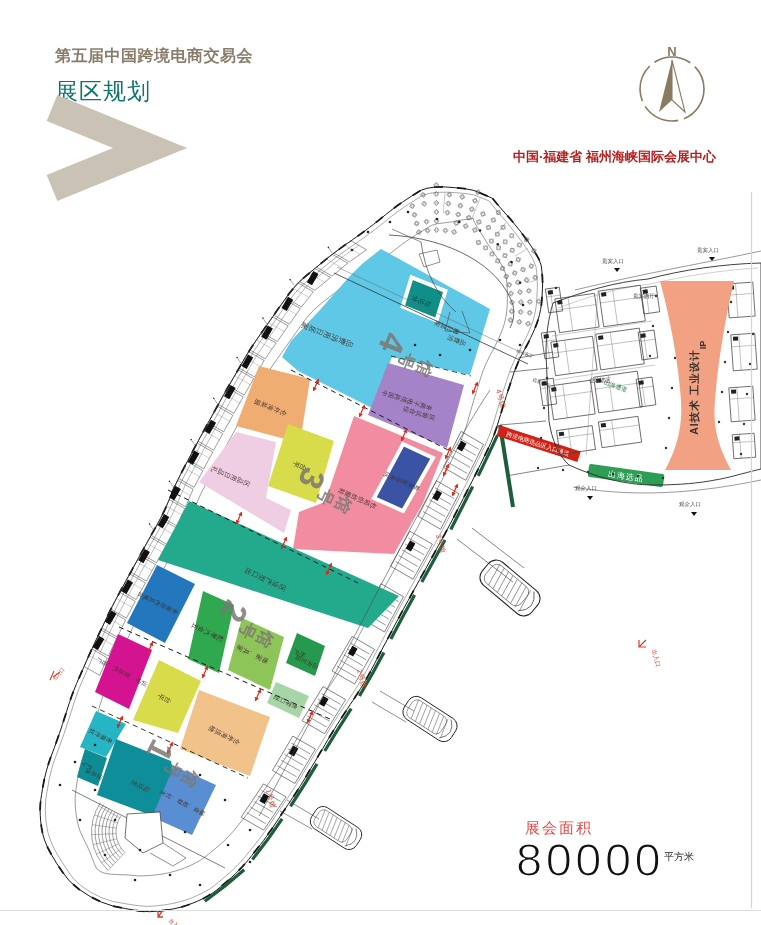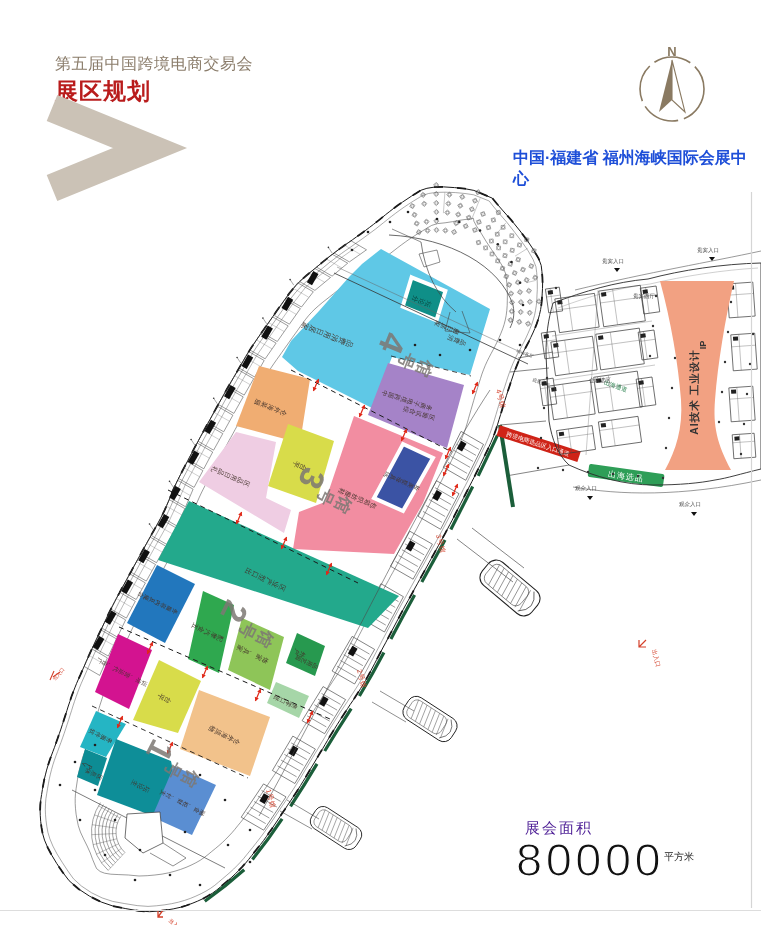--- a/index.html
+++ b/index.html
@@ -1,36 +1,36 @@
 <!DOCTYPE html>
 <html><head><meta charset="utf-8"><style>
 html,body{margin:0;padding:0;background:#fff;width:761px;height:925px;overflow:hidden}
 *{font-family:"Liberation Sans",sans-serif;box-sizing:border-box}
 .abs{position:absolute}
 </style></head>
 <body>
 
 <div class="abs" style="left:0;top:0;width:761px;height:925px;background:#fff"></div>
 
-<div class="abs" style="left:55px;top:54px;font-size:16px;color:#8a7c6a;letter-spacing:0.5px;font-weight:normal">第五届中国跨境电商交易会</div>
-
-<div class="abs" style="left:55px;top:76px;font-size:23px;color:#b91c1c;letter-spacing:1px;font-weight:bold">展区规划</div>
+<div class="abs" style="left:55px;top:46px;font-size:16px;color:#8a7c6a;letter-spacing:0.5px;font-weight:bold">第五届中国跨境电商交易会</div>
+
+<div class="abs" style="left:55px;top:76px;font-size:23px;color:#0f766e;letter-spacing:1px;font-weight:normal">展区规划</div>
 
 <svg class="abs" style="left:0;top:0" width="200" height="230">
     <polyline points="52,108 150,148 52,188" fill="none" stroke="#cbc2b6" stroke-width="28"></polyline>
   </svg>
 
 <svg class="abs" style="left:622px;top:38px" width="110" height="110">
 <circle cx="50" cy="51" r="32" fill="none" stroke="#8a7a62" stroke-width="1.6" stroke-dasharray="38 6 38 6 38 6 38 6"></circle>
 <polygon points="50,22 37,74 50,62" fill="#8a7a62"></polygon>
 <polygon points="50,22 63,74 50,62" fill="none" stroke="#8a7a62" stroke-width="1.1"></polygon>
 <text x="50" y="18" font-size="13" font-weight="bold" fill="#8a7a62" text-anchor="middle">N</text>
 </svg>
 
-<div class="abs" style="left:513px;top:148px;font-size:16px;color:#1d4ed8;font-weight:bold">中国·福建省 福州海峡国际会展中心</div>
+<div class="abs" style="left:513px;top:148px;font-size:13px;color:#b91c1c;font-weight:bold">中国·福建省 福州海峡国际会展中心</div>
 
 <svg class="abs" style="left:0;top:0" width="761" height="925" viewBox="0 0 761 925">
 <path d="M492.4,198.2 L496.7,203.5 L503.1,210.9 L511.5,220.4 L520.1,231.0 L527.5,240.8 L533.6,249.9 L538.5,258.3 L541.2,265.4 L541.9,271.4 L542.4,277.2 L542.6,282.9 L542.5,288.4 L542.2,293.9 L541.9,299.3 L541.4,304.5 L540.6,309.6 L539.5,314.6 L538.2,319.4 L536.6,324.1 L534.8,328.6 L532.9,333.0 L530.8,337.4 L528.7,341.8 L526.5,346.0 L524.2,350.3 L521.9,354.5 L519.7,358.8 L517.7,363.3 L515.9,367.8 L514.1,372.3 L512.6,377.0 L511.0,381.7 L509.5,386.3 L507.9,391.0 L506.4,395.7 L504.9,400.4 L503.4,405.1 L502.0,409.9 L500.6,414.6 L499.1,419.4 L497.7,424.1 L496.2,428.8 L494.6,433.4 L492.8,438.0 L490.9,442.5 L488.9,446.9 L486.8,451.3 L484.7,455.6 L482.6,460.0 L480.5,464.3 L478.4,468.6 L476.2,473.0 L474.1,477.3 L471.9,481.6 L469.7,485.9 L467.5,490.2 L465.3,494.5 L463.1,498.8 L460.9,503.1 L458.7,507.4 L456.5,511.7 L454.3,516.0 L452.1,520.3 L449.8,524.6 L447.6,528.8 L445.3,533.1 L443.0,537.3 L440.7,541.6 L438.3,545.8 L436.0,550.0 L433.7,554.2 L431.3,558.5 L429.0,562.7 L426.7,566.9 L424.4,571.1 L422.0,575.4 L419.7,579.6 L417.4,583.8 L415.0,588.0 L412.7,592.3 L410.4,596.5 L408.1,600.7 L405.7,604.9 L403.4,609.2 L401.1,613.4 L398.9,617.6 L396.6,621.8 L394.4,626.0 L392.2,630.2 L390.0,634.4 L387.8,638.6 L385.6,642.8 L383.3,647.0 L381.1,651.2 L378.9,655.4 L376.7,659.6 L374.5,663.8 L372.3,668.0 L370.1,672.2 L367.8,676.4 L365.5,680.5 L363.1,684.6 L360.6,688.6 L358.1,692.6 L355.5,696.6 L352.9,700.6 L350.2,704.5 L347.6,708.5 L345.0,712.5 L342.4,716.4 L339.8,720.4 L337.3,724.4 L334.8,728.4 L332.3,732.5 L329.8,736.5 L327.4,740.6 L325.0,744.7 L322.6,748.8 L320.1,752.8 L317.7,756.9 L315.3,761.0 L312.8,765.1 L310.4,769.1 L308.0,773.2 L305.6,777.3 L303.1,781.3 L300.6,785.4 L298.1,789.4 L295.5,793.4 L292.9,797.3 L290.3,801.3 L287.6,805.2 L285.0,809.2 L282.3,813.1 L279.7,817.1 L277.1,821.0 L274.4,825.0 L271.8,828.9 L269.0,832.8 L266.3,836.7 L263.5,840.6 L260.6,844.4 L257.6,848.1 L254.6,851.9 L251.7,855.6 L248.7,859.4 L245.6,863.1 L242.4,866.7 L239.0,870.2 L235.5,873.7 L231.9,877.1 L228.1,880.4 L224.3,883.6 L220.5,886.9 L216.6,890.1 L212.4,893.2 L207.8,896.0 L202.9,898.7 L197.7,901.1 L192.1,903.4 L186.3,905.5 L180.0,907.4 L173.2,908.9 L165.9,910.1 L158.0,911.1 L149.6,911.7 L138.8,910.9 L125.2,908.5 L113.1,906.1 L101.2,902.0 L89.6,896.2 L78.3,888.8 L69.1,880.7 L63.0,872.7 L56.8,863.6 L51.7,855.1 L47.6,847.3 L44.5,840.1 L42.6,833.5 L41.5,827.4 L40.7,821.5 L40.3,815.7 L40.1,810.2 L40.3,804.8 L40.8,799.6 L41.6,794.6 L42.4,789.6 L43.3,784.6 L44.2,779.7 L45.4,774.9 L46.6,770.1 L48.0,765.4 L49.5,760.8 L51.1,756.3 L52.8,751.8 L54.5,747.3 L56.1,742.8 L57.7,738.2 L59.3,733.7 L60.9,729.1 L62.4,724.5 L63.9,719.9 L65.4,715.3 L66.9,710.6 L68.3,706.0 L69.9,701.4 L71.4,696.8 L73.1,692.3 L74.8,687.9 L76.6,683.4 L78.5,679.0 L80.5,674.7 L82.4,670.3 L84.3,666.0 L86.2,661.6 L88.2,657.2 L90.1,652.9 L92.1,648.6 L94.1,644.2 L96.1,639.9 L98.2,635.6 L100.2,631.4 L102.3,627.1 L104.3,622.8 L106.4,618.5 L108.4,614.2 L110.5,609.9 L112.6,605.7 L114.8,601.4 L117.0,597.2 L119.3,593.1 L121.5,588.9 L123.8,584.8 L126.1,580.6 L128.4,576.4 L130.7,572.3 L132.9,568.1 L135.2,564.0 L137.5,559.8 L139.8,555.7 L142.1,551.5 L144.4,547.4 L146.7,543.2 L149.0,539.1 L151.3,534.9 L153.7,530.8 L156.0,526.7 L158.3,522.5 L160.5,518.3 L162.7,514.1 L164.8,509.8 L166.7,505.5 L168.6,501.1 L170.4,496.7 L172.2,492.2 L174.1,487.8 L176.1,483.5 L178.2,479.1 L180.4,474.8 L182.6,470.5 L184.8,466.3 L187.1,462.0 L189.3,457.7 L191.6,453.4 L193.8,449.2 L196.1,444.9 L198.4,440.7 L200.7,436.4 L203.0,432.2 L205.3,428.0 L207.6,423.7 L210.0,419.5 L212.3,415.3 L214.6,411.1 L217.0,406.8 L219.3,402.6 L221.7,398.4 L224.0,394.2 L226.4,390.0 L228.8,385.8 L231.2,381.7 L233.6,377.5 L236.1,373.3 L238.5,369.1 L240.9,364.9 L243.3,360.8 L245.7,356.6 L248.3,352.5 L250.8,348.4 L253.5,344.4 L256.2,340.4 L258.9,336.4 L261.7,332.4 L264.5,328.4 L267.3,324.5 L270.1,320.5 L272.8,316.6 L275.6,312.6 L278.4,308.6 L281.2,304.7 L284.0,300.7 L286.8,296.8 L289.7,292.9 L292.8,289.1 L296.0,285.4 L299.5,281.8 L303.2,278.4 L307.0,275.0 L311.0,271.7 L314.9,268.5 L318.9,265.2 L322.9,261.9 L326.9,258.6 L331.0,255.4 L335.1,252.3 L339.3,249.1 L343.6,246.0 L347.9,243.0 L352.3,239.9 L356.6,236.8 L361.0,233.8 L365.2,230.7 L369.4,227.5 L373.6,224.3 L377.7,221.1 L381.7,217.9 L385.7,214.6 L389.8,211.4 L393.9,208.2 L398.2,205.1 L402.5,202.1 L407.0,199.1 L411.5,196.1 L416.2,193.2 L420.8,190.3 L426.9,188.3 L434.5,187.1 L443.8,186.9 L454.6,187.6 L464.7,188.7 L473.9,190.4 Z" fill="none" stroke="#1a1a1a" stroke-width="1.8" stroke-linecap="butt" stroke-dasharray="9 14"></path>
 <path d="M492.4,198.2 L496.7,203.5 L503.1,210.9 L511.5,220.4 L520.1,231.0 L527.5,240.8 L533.6,249.9 L538.5,258.3 L541.2,265.4 L541.9,271.4 L542.4,277.2 L542.6,282.9 L542.5,288.4 L542.2,293.9 L541.9,299.3 L541.4,304.5 L540.6,309.6 L539.5,314.6 L538.2,319.4 L536.6,324.1 L534.8,328.6 L532.9,333.0 L530.8,337.4 L528.7,341.8 L526.5,346.0 L524.2,350.3 L521.9,354.5 L519.7,358.8 L517.7,363.3 L515.9,367.8 L514.1,372.3 L512.6,377.0 L511.0,381.7 L509.5,386.3 L507.9,391.0 L506.4,395.7 L504.9,400.4 L503.4,405.1 L502.0,409.9 L500.6,414.6 L499.1,419.4 L497.7,424.1 L496.2,428.8 L494.6,433.4 L492.8,438.0 L490.9,442.5 L488.9,446.9 L486.8,451.3 L484.7,455.6 L482.6,460.0 L480.5,464.3 L478.4,468.6 L476.2,473.0 L474.1,477.3 L471.9,481.6 L469.7,485.9 L467.5,490.2 L465.3,494.5 L463.1,498.8 L460.9,503.1 L458.7,507.4 L456.5,511.7 L454.3,516.0 L452.1,520.3 L449.8,524.6 L447.6,528.8 L445.3,533.1 L443.0,537.3 L440.7,541.6 L438.3,545.8 L436.0,550.0 L433.7,554.2 L431.3,558.5 L429.0,562.7 L426.7,566.9 L424.4,571.1 L422.0,575.4 L419.7,579.6 L417.4,583.8 L415.0,588.0 L412.7,592.3 L410.4,596.5 L408.1,600.7 L405.7,604.9 L403.4,609.2 L401.1,613.4 L398.9,617.6 L396.6,621.8 L394.4,626.0 L392.2,630.2 L390.0,634.4 L387.8,638.6 L385.6,642.8 L383.3,647.0 L381.1,651.2 L378.9,655.4 L376.7,659.6 L374.5,663.8 L372.3,668.0 L370.1,672.2 L367.8,676.4 L365.5,680.5 L363.1,684.6 L360.6,688.6 L358.1,692.6 L355.5,696.6 L352.9,700.6 L350.2,704.5 L347.6,708.5 L345.0,712.5 L342.4,716.4 L339.8,720.4 L337.3,724.4 L334.8,728.4 L332.3,732.5 L329.8,736.5 L327.4,740.6 L325.0,744.7 L322.6,748.8 L320.1,752.8 L317.7,756.9 L315.3,761.0 L312.8,765.1 L310.4,769.1 L308.0,773.2 L305.6,777.3 L303.1,781.3 L300.6,785.4 L298.1,789.4 L295.5,793.4 L292.9,797.3 L290.3,801.3 L287.6,805.2 L285.0,809.2 L282.3,813.1 L279.7,817.1 L277.1,821.0 L274.4,825.0 L271.8,828.9 L269.0,832.8 L266.3,836.7 L263.5,840.6 L260.6,844.4 L257.6,848.1 L254.6,851.9 L251.7,855.6 L248.7,859.4 L245.6,863.1 L242.4,866.7 L239.0,870.2 L235.5,873.7 L231.9,877.1 L228.1,880.4 L224.3,883.6 L220.5,886.9 L216.6,890.1 L212.4,893.2 L207.8,896.0 L202.9,898.7 L197.7,901.1 L192.1,903.4 L186.3,905.5 L180.0,907.4 L173.2,908.9 L165.9,910.1 L158.0,911.1 L149.6,911.7 L138.8,910.9 L125.2,908.5 L113.1,906.1 L101.2,902.0 L89.6,896.2 L78.3,888.8 L69.1,880.7 L63.0,872.7 L56.8,863.6 L51.7,855.1 L47.6,847.3 L44.5,840.1 L42.6,833.5 L41.5,827.4 L40.7,821.5 L40.3,815.7 L40.1,810.2 L40.3,804.8 L40.8,799.6 L41.6,794.6 L42.4,789.6 L43.3,784.6 L44.2,779.7 L45.4,774.9 L46.6,770.1 L48.0,765.4 L49.5,760.8 L51.1,756.3 L52.8,751.8 L54.5,747.3 L56.1,742.8 L57.7,738.2 L59.3,733.7 L60.9,729.1 L62.4,724.5 L63.9,719.9 L65.4,715.3 L66.9,710.6 L68.3,706.0 L69.9,701.4 L71.4,696.8 L73.1,692.3 L74.8,687.9 L76.6,683.4 L78.5,679.0 L80.5,674.7 L82.4,670.3 L84.3,666.0 L86.2,661.6 L88.2,657.2 L90.1,652.9 L92.1,648.6 L94.1,644.2 L96.1,639.9 L98.2,635.6 L100.2,631.4 L102.3,627.1 L104.3,622.8 L106.4,618.5 L108.4,614.2 L110.5,609.9 L112.6,605.7 L114.8,601.4 L117.0,597.2 L119.3,593.1 L121.5,588.9 L123.8,584.8 L126.1,580.6 L128.4,576.4 L130.7,572.3 L132.9,568.1 L135.2,564.0 L137.5,559.8 L139.8,555.7 L142.1,551.5 L144.4,547.4 L146.7,543.2 L149.0,539.1 L151.3,534.9 L153.7,530.8 L156.0,526.7 L158.3,522.5 L160.5,518.3 L162.7,514.1 L164.8,509.8 L166.7,505.5 L168.6,501.1 L170.4,496.7 L172.2,492.2 L174.1,487.8 L176.1,483.5 L178.2,479.1 L180.4,474.8 L182.6,470.5 L184.8,466.3 L187.1,462.0 L189.3,457.7 L191.6,453.4 L193.8,449.2 L196.1,444.9 L198.4,440.7 L200.7,436.4 L203.0,432.2 L205.3,428.0 L207.6,423.7 L210.0,419.5 L212.3,415.3 L214.6,411.1 L217.0,406.8 L219.3,402.6 L221.7,398.4 L224.0,394.2 L226.4,390.0 L228.8,385.8 L231.2,381.7 L233.6,377.5 L236.1,373.3 L238.5,369.1 L240.9,364.9 L243.3,360.8 L245.7,356.6 L248.3,352.5 L250.8,348.4 L253.5,344.4 L256.2,340.4 L258.9,336.4 L261.7,332.4 L264.5,328.4 L267.3,324.5 L270.1,320.5 L272.8,316.6 L275.6,312.6 L278.4,308.6 L281.2,304.7 L284.0,300.7 L286.8,296.8 L289.7,292.9 L292.8,289.1 L296.0,285.4 L299.5,281.8 L303.2,278.4 L307.0,275.0 L311.0,271.7 L314.9,268.5 L318.9,265.2 L322.9,261.9 L326.9,258.6 L331.0,255.4 L335.1,252.3 L339.3,249.1 L343.6,246.0 L347.9,243.0 L352.3,239.9 L356.6,236.8 L361.0,233.8 L365.2,230.7 L369.4,227.5 L373.6,224.3 L377.7,221.1 L381.7,217.9 L385.7,214.6 L389.8,211.4 L393.9,208.2 L398.2,205.1 L402.5,202.1 L407.0,199.1 L411.5,196.1 L416.2,193.2 L420.8,190.3 L426.9,188.3 L434.5,187.1 L443.8,186.9 L454.6,187.6 L464.7,188.7 L473.9,190.4 Z" fill="none" stroke="#1a1a1a" stroke-width="1.0" stroke-linecap="butt"></path>
 <path d="M489.2,201.0 L493.0,206.0 L498.8,213.0 L506.7,222.1 L514.7,232.3 L522.1,242.1 L528.3,251.1 L533.1,259.5 L535.9,266.6 L536.7,272.5 L537.1,278.3 L537.3,283.9 L537.3,289.4 L537.0,294.8 L536.8,300.2 L536.3,305.4 L535.5,310.5 L534.5,315.4 L533.2,320.1 L531.6,324.8 L529.8,329.2 L527.9,333.6 L525.9,338.0 L523.8,342.3 L521.6,346.5 L519.3,350.7 L517.0,354.9 L514.9,359.2 L512.9,363.6 L511.1,368.1 L509.4,372.6 L507.8,377.2 L506.3,381.8 L504.8,386.5 L503.2,391.1 L501.8,395.8 L500.3,400.4 L498.8,405.1 L497.4,409.8 L496.0,414.5 L494.6,419.2 L493.2,423.9 L491.7,428.6 L490.1,433.2 L488.4,437.7 L486.5,442.1 L484.6,446.5 L482.5,450.8 L480.4,455.1 L478.3,459.4 L476.2,463.7 L474.1,468.0 L472.0,472.3 L469.8,476.6 L467.7,480.9 L465.5,485.2 L463.3,489.4 L461.2,493.7 L459.0,497.9 L456.8,502.2 L454.6,506.4 L452.4,510.7 L450.3,515.0 L448.1,519.2 L445.9,523.4 L443.6,527.7 L441.4,531.9 L439.1,536.1 L436.8,540.3 L434.5,544.5 L432.2,548.6 L429.9,552.8 L427.6,557.0 L425.3,561.2 L423.0,565.4 L420.6,569.6 L418.3,573.7 L416.0,577.9 L413.7,582.1 L411.4,586.3 L409.1,590.5 L406.8,594.7 L404.5,598.9 L402.2,603.0 L399.9,607.2 L397.7,611.4 L395.4,615.6 L393.2,619.7 L391.0,623.9 L388.8,628.1 L386.6,632.2 L384.4,636.4 L382.2,640.5 L380.1,644.7 L377.9,648.8 L375.7,653.0 L373.5,657.2 L371.3,661.3 L369.1,665.5 L367.0,669.6 L364.7,673.8 L362.4,677.8 L360.0,681.9 L357.6,685.9 L355.0,689.9 L352.5,693.8 L349.9,697.7 L347.3,701.7 L344.7,705.6 L342.1,709.5 L339.5,713.4 L337.0,717.4 L334.5,721.3 L332.0,725.3 L329.5,729.3 L327.1,733.3 L324.7,737.4 L322.3,741.4 L319.9,745.4 L317.5,749.5 L315.0,753.5 L312.6,757.5 L310.2,761.6 L307.8,765.6 L305.4,769.6 L303.0,773.7 L300.6,777.7 L298.1,781.7 L295.6,785.6 L293.1,789.6 L290.5,793.5 L287.9,797.4 L285.3,801.4 L282.6,805.3 L280.0,809.2 L277.4,813.1 L274.8,817.0 L272.2,820.9 L269.5,824.8 L266.8,828.7 L264.1,832.5 L261.3,836.3 L258.4,840.1 L255.5,843.8 L252.6,847.5 L249.6,851.2 L246.6,854.9 L243.6,858.6 L240.4,862.2 L237.0,865.7 L233.6,869.1 L230.0,872.4 L226.2,875.7 L222.4,878.9 L218.6,882.1 L214.8,885.3 L210.6,888.3 L206.0,891.1 L201.1,893.7 L195.9,896.1 L190.4,898.4 L184.6,900.4 L178.4,902.2 L171.6,903.7 L164.2,904.9 L156.4,905.8 L148.0,906.4 L137.2,905.6 L124.2,903.5 L112.7,901.4 L102.1,897.9 L91.6,892.8 L81.4,886.0 L73.4,878.7 L67.9,871.0 L62.2,862.3 L57.0,853.9 L52.9,846.1 L49.9,838.9 L47.9,832.3 L46.8,826.3 L46.0,820.4 L45.5,814.7 L45.3,809.2 L45.5,803.8 L45.9,798.7 L46.7,793.7 L47.5,788.8 L48.4,783.8 L49.3,778.9 L50.4,774.1 L51.6,769.4 L52.9,764.8 L54.4,760.2 L56.0,755.7 L57.7,751.3 L59.3,746.8 L61.0,742.3 L62.6,737.8 L64.2,733.3 L65.7,728.8 L67.2,724.2 L68.7,719.7 L70.1,715.1 L71.6,710.5 L73.0,705.9 L74.5,701.4 L76.1,696.8 L77.7,692.4 L79.4,687.9 L81.2,683.5 L83.1,679.2 L85.0,674.9 L86.9,670.5 L88.8,666.2 L90.7,661.9 L92.6,657.6 L94.5,653.3 L96.5,649.0 L98.5,644.7 L100.5,640.5 L102.5,636.2 L104.5,631.9 L106.5,627.7 L108.6,623.4 L110.6,619.2 L112.6,614.9 L114.7,610.7 L116.8,606.5 L118.9,602.3 L121.1,598.2 L123.3,594.0 L125.6,589.9 L127.8,585.8 L130.1,581.7 L132.3,577.6 L134.6,573.4 L136.9,569.3 L139.1,565.2 L141.4,561.1 L143.7,557.0 L146.0,552.9 L148.2,548.8 L150.5,544.7 L152.8,540.6 L155.1,536.5 L157.4,532.4 L159.6,528.3 L161.9,524.2 L164.2,520.0 L166.3,515.9 L168.3,511.6 L170.3,507.3 L172.2,503.0 L173.9,498.6 L175.7,494.2 L177.6,489.8 L179.6,485.5 L181.6,481.2 L183.8,476.9 L186.0,472.7 L188.2,468.5 L190.4,464.2 L192.6,460.0 L194.9,455.8 L197.1,451.5 L199.3,447.3 L201.6,443.1 L203.9,438.9 L206.2,434.7 L208.5,430.5 L210.8,426.3 L213.1,422.1 L215.4,418.0 L217.7,413.8 L220.0,409.6 L222.3,405.4 L224.6,401.2 L227.0,397.1 L229.4,392.9 L231.7,388.8 L234.1,384.7 L236.5,380.5 L238.9,376.4 L241.3,372.2 L243.7,368.1 L246.1,364.0 L248.5,359.9 L251.0,355.8 L253.5,351.7 L256.1,347.7 L258.8,343.8 L261.6,339.8 L264.3,335.9 L267.1,332.0 L269.8,328.1 L272.6,324.1 L275.4,320.2 L278.1,316.3 L280.9,312.4 L283.7,308.5 L286.4,304.5 L289.2,300.6 L292.1,296.8 L295.1,293.0 L298.4,289.4 L301.8,285.8 L305.4,282.4 L309.3,279.1 L313.2,275.9 L317.1,272.6 L321.1,269.4 L325.0,266.2 L329.0,262.9 L333.1,259.8 L337.2,256.6 L341.4,253.5 L345.6,250.5 L350.0,247.5 L354.3,244.4 L358.6,241.4 L362.9,238.4 L367.1,235.3 L371.3,232.2 L375.5,229.1 L379.5,225.9 L383.5,222.7 L387.5,219.5 L391.6,216.3 L395.7,213.2 L399.9,210.1 L404.2,207.1 L408.7,204.1 L413.2,201.2 L417.8,198.4 L422.4,195.5 L428.5,193.5 L436.1,192.4 L445.3,192.2 L455.6,192.6 L465.0,193.5 L473.7,194.8 Z" fill="none" stroke="#555" stroke-width="0.5" stroke-linecap="butt"></path>
 <path d="M473.4,218.3 L473.9,221.2 L476.5,226.1 L481.1,233.1 L486.0,241.2 L491.5,249.5 L497.6,258.3 L502.6,266.4 L505.5,273.3 L506.4,279.0 L507.0,284.5 L507.3,289.9 L507.4,295.2 L507.3,300.3 L507.2,305.4 L506.8,310.4 L506.2,315.3 L505.3,319.9 L504.1,324.5 L502.7,328.8 L501.0,333.1 L499.2,337.3 L497.4,341.4 L495.4,345.4 L493.3,349.5 L491.2,353.4 L489.1,357.4 L487.1,361.4 L485.2,365.6 L483.5,369.8 L481.9,374.1 L480.5,378.5 L479.1,382.9 L477.7,387.3 L476.4,391.7 L475.0,396.1 L473.7,400.5 L472.4,405.0 L471.1,409.4 L469.8,413.9 L468.5,418.4 L467.3,422.9 L465.9,427.3 L464.4,431.6 L462.8,435.9 L461.1,440.1 L459.3,444.3 L457.3,448.3 L455.4,452.4 L453.4,456.5 L451.5,460.6 L449.5,464.6 L447.5,468.7 L445.5,472.7 L443.5,476.8 L441.5,480.8 L439.4,484.8 L437.4,488.9 L435.3,492.9 L433.3,496.9 L431.3,500.9 L429.2,504.9 L427.2,509.0 L425.1,513.0 L423.0,517.0 L420.9,521.0 L418.8,524.9 L416.7,528.9 L414.5,532.9 L412.3,536.8 L410.2,540.8 L408.0,544.7 L405.8,548.7 L403.6,552.6 L401.5,556.6 L399.3,560.5 L397.1,564.5 L395.0,568.4 L392.8,572.4 L390.6,576.3 L388.5,580.3 L386.3,584.2 L384.1,588.2 L382.0,592.1 L379.8,596.1 L377.7,600.0 L375.6,603.9 L373.5,607.9 L371.4,611.8 L369.4,615.7 L367.3,619.7 L365.3,623.6 L363.2,627.5 L361.2,631.4 L359.1,635.4 L357.1,639.3 L355.0,643.2 L353.0,647.1 L350.9,651.1 L348.9,655.0 L346.7,658.9 L344.6,662.7 L342.3,666.5 L340.0,670.3 L337.6,674.0 L335.2,677.7 L332.7,681.4 L330.3,685.1 L327.8,688.8 L325.4,692.5 L322.9,696.2 L320.5,699.9 L318.1,703.6 L315.8,707.4 L313.4,711.1 L311.1,714.9 L308.9,718.7 L306.6,722.5 L304.3,726.3 L302.1,730.1 L299.8,733.9 L297.5,737.7 L295.3,741.5 L293.0,745.3 L290.7,749.1 L288.5,752.9 L286.2,756.7 L283.8,760.4 L281.4,764.2 L279.0,767.9 L276.6,771.6 L274.1,775.3 L271.6,779.0 L269.2,782.6 L266.7,786.3 L264.2,790.0 L261.7,793.6 L259.2,797.3 L256.7,801.0 L254.2,804.6 L251.6,808.2 L248.9,811.8 L246.2,815.3 L243.4,818.8 L240.6,822.3 L237.7,825.8 L234.9,829.3 L232.0,832.7 L228.9,836.0 L225.7,839.3 L222.4,842.5 L218.9,845.6 L215.3,848.6 L211.6,851.6 L208.0,854.6 L204.2,857.5 L200.2,860.3 L195.8,862.8 L191.0,865.2 L186.0,867.4 L180.6,869.4 L174.9,871.2 L168.8,872.8 L162.1,874.1 L154.9,875.0 L147.2,875.7 L139.0,876.0 L128.4,875.0 L118.9,874.6 L110.8,874.2 L104.6,873.2 L100.2,871.5 L96.6,868.6 L95.0,865.1 L92.7,859.6 L90.3,853.0 L87.2,846.1 L83.6,838.9 L80.4,832.0 L78.3,825.7 L77.1,819.9 L76.1,814.2 L75.5,808.7 L75.2,803.4 L75.2,798.3 L75.5,793.4 L76.1,788.7 L76.8,784.0 L77.5,779.3 L78.4,774.6 L79.3,770.1 L80.4,765.6 L81.6,761.2 L82.9,756.8 L84.4,752.6 L85.9,748.4 L87.4,744.1 L89.0,739.9 L90.4,735.6 L91.9,731.3 L93.3,727.1 L94.6,722.7 L96.0,718.4 L97.3,714.0 L98.6,709.7 L99.9,705.3 L101.3,701.0 L102.7,696.7 L104.2,692.5 L105.8,688.3 L107.4,684.1 L109.1,680.0 L110.9,675.9 L112.7,671.9 L114.4,667.8 L116.2,663.7 L118.0,659.6 L119.8,655.5 L121.6,651.5 L123.5,647.4 L125.3,643.4 L127.2,639.4 L129.1,635.4 L131.0,631.3 L132.9,627.3 L134.8,623.3 L136.7,619.3 L138.6,615.3 L140.6,611.3 L142.6,607.4 L144.6,603.5 L146.7,599.6 L148.8,595.7 L150.9,591.8 L153.1,587.9 L155.2,584.0 L157.3,580.1 L159.4,576.3 L161.6,572.4 L163.7,568.5 L165.8,564.6 L168.0,560.8 L170.1,556.9 L172.3,553.0 L174.4,549.2 L176.6,545.3 L178.7,541.4 L180.8,537.5 L183.0,533.7 L185.1,529.8 L187.1,525.8 L189.0,521.8 L190.8,517.8 L192.6,513.7 L194.2,509.5 L195.8,505.3 L197.6,501.2 L199.4,497.1 L201.3,493.0 L203.3,489.0 L205.4,485.0 L207.5,481.0 L209.6,477.0 L211.7,473.0 L213.8,469.0 L215.9,465.0 L218.0,461.0 L220.1,457.1 L222.2,453.1 L224.4,449.1 L226.6,445.2 L228.7,441.2 L230.9,437.3 L233.1,433.3 L235.2,429.4 L237.4,425.4 L239.6,421.5 L241.8,417.5 L244.0,413.6 L246.2,409.7 L248.5,405.8 L250.7,401.9 L253.0,398.0 L255.2,394.1 L257.5,390.2 L259.7,386.3 L262.0,382.4 L264.3,378.5 L266.6,374.7 L269.1,370.9 L271.5,367.1 L274.1,363.3 L276.7,359.6 L279.3,356.0 L281.9,352.3 L284.5,348.6 L287.2,344.9 L289.8,341.2 L292.4,337.5 L295.1,333.8 L297.7,330.2 L300.3,326.5 L303.0,322.8 L305.7,319.2 L308.6,315.6 L311.7,312.2 L315.0,308.9 L318.5,305.8 L322.2,302.7 L326.0,299.7 L329.8,296.7 L333.6,293.7 L337.4,290.7 L341.3,287.7 L345.2,284.7 L349.2,281.8 L353.2,279.0 L357.4,276.2 L361.6,273.4 L365.7,270.6 L369.9,267.8 L374.1,265.0 L378.2,262.2 L382.3,259.3 L386.2,256.4 L390.2,253.5 L394.1,250.5 L397.9,247.5 L401.8,244.6 L405.8,241.7 L409.9,238.8 L414.1,236.1 L418.4,233.3 L422.8,230.7 L427.2,228.0 L431.7,225.4 L437.6,223.6 L445.1,222.8 L452.3,221.7 L459.0,220.4 L465.0,219.5 L470.3,219.1 Z" fill="none" stroke="#4a4a4a" stroke-width="0.55" stroke-linecap="butt"></path>
 <g>
       <polygon points="351.0,240.8 333.8,252.9 349.4,261.9 366.5,249.8" fill="none" stroke="#3a3a3a" stroke-width="0.5"></polygon>
       <line x1="344.7" y1="245.3" x2="360.2" y2="254.3" stroke="#777" stroke-width="0.35"></line>
       <polygon points="332.1,254.2 316.5,267.1 332.1,276.1 347.7,263.2" fill="none" stroke="#3a3a3a" stroke-width="0.5"></polygon>
@@ -888,18 +888,18 @@
 <text x="96" y="772" font-size="5.8" fill="#43332b" font-weight="normal" letter-spacing="0.5" rotate="90 90 90" transform="rotate(27 96 772)" text-anchor="middle">休息区</text>
 <text x="143" y="784" font-size="6.5" fill="#43332b" font-weight="normal" letter-spacing="0.5" rotate="90 90 90" transform="rotate(27 143 784)" text-anchor="middle">主论坛</text>
 <text x="185" y="801" font-size="5.8" fill="#43332b" font-weight="normal" letter-spacing="0.5" rotate="90 90 90 90 90 90 90 90" transform="rotate(27 185 801)" text-anchor="middle">支付、财税、金融</text>
 <line x1="751.5" y1="192" x2="751.5" y2="908" stroke="#d5d5d5" stroke-width="1.2"></line>
 <text x="168" y="921" font-size="5.5" fill="#d4402a" transform="rotate(40 168 921)">当入口</text>
     <path d="M163,910 l-5,7 m0,-7 l0,7 l5,0" stroke="#d4402a" stroke-width="1.3" fill="none"></path>
 <text x="55" y="681" font-size="5" fill="#d4402a" transform="rotate(-50 55 681)">当入口</text>
     <path d="M60,672 l-7,5 m1,-6 l-4,9" stroke="#d4402a" stroke-width="1.1" fill="none"></path>
 </svg>
 
-<div class="abs" style="left:525px;top:819px;font-size:15px;color:#4c1d95;letter-spacing:2px">展会面积</div>
+<div class="abs" style="left:525px;top:819px;font-size:15px;color:#ef4444;letter-spacing:2px">展会面积</div>
 
 <div class="abs" style="left:516px;top:832px;font-size:47px;color:#111;letter-spacing:3.5px;-webkit-text-stroke:1.2px #fff">80000</div>
 
 <div class="abs" style="left:664px;top:850px;font-size:10px;color:#222">平方米</div>
 
 <div class="abs" style="left:0;top:910px;width:761px;height:1px;background:#ddd"></div>
 </body></html>

